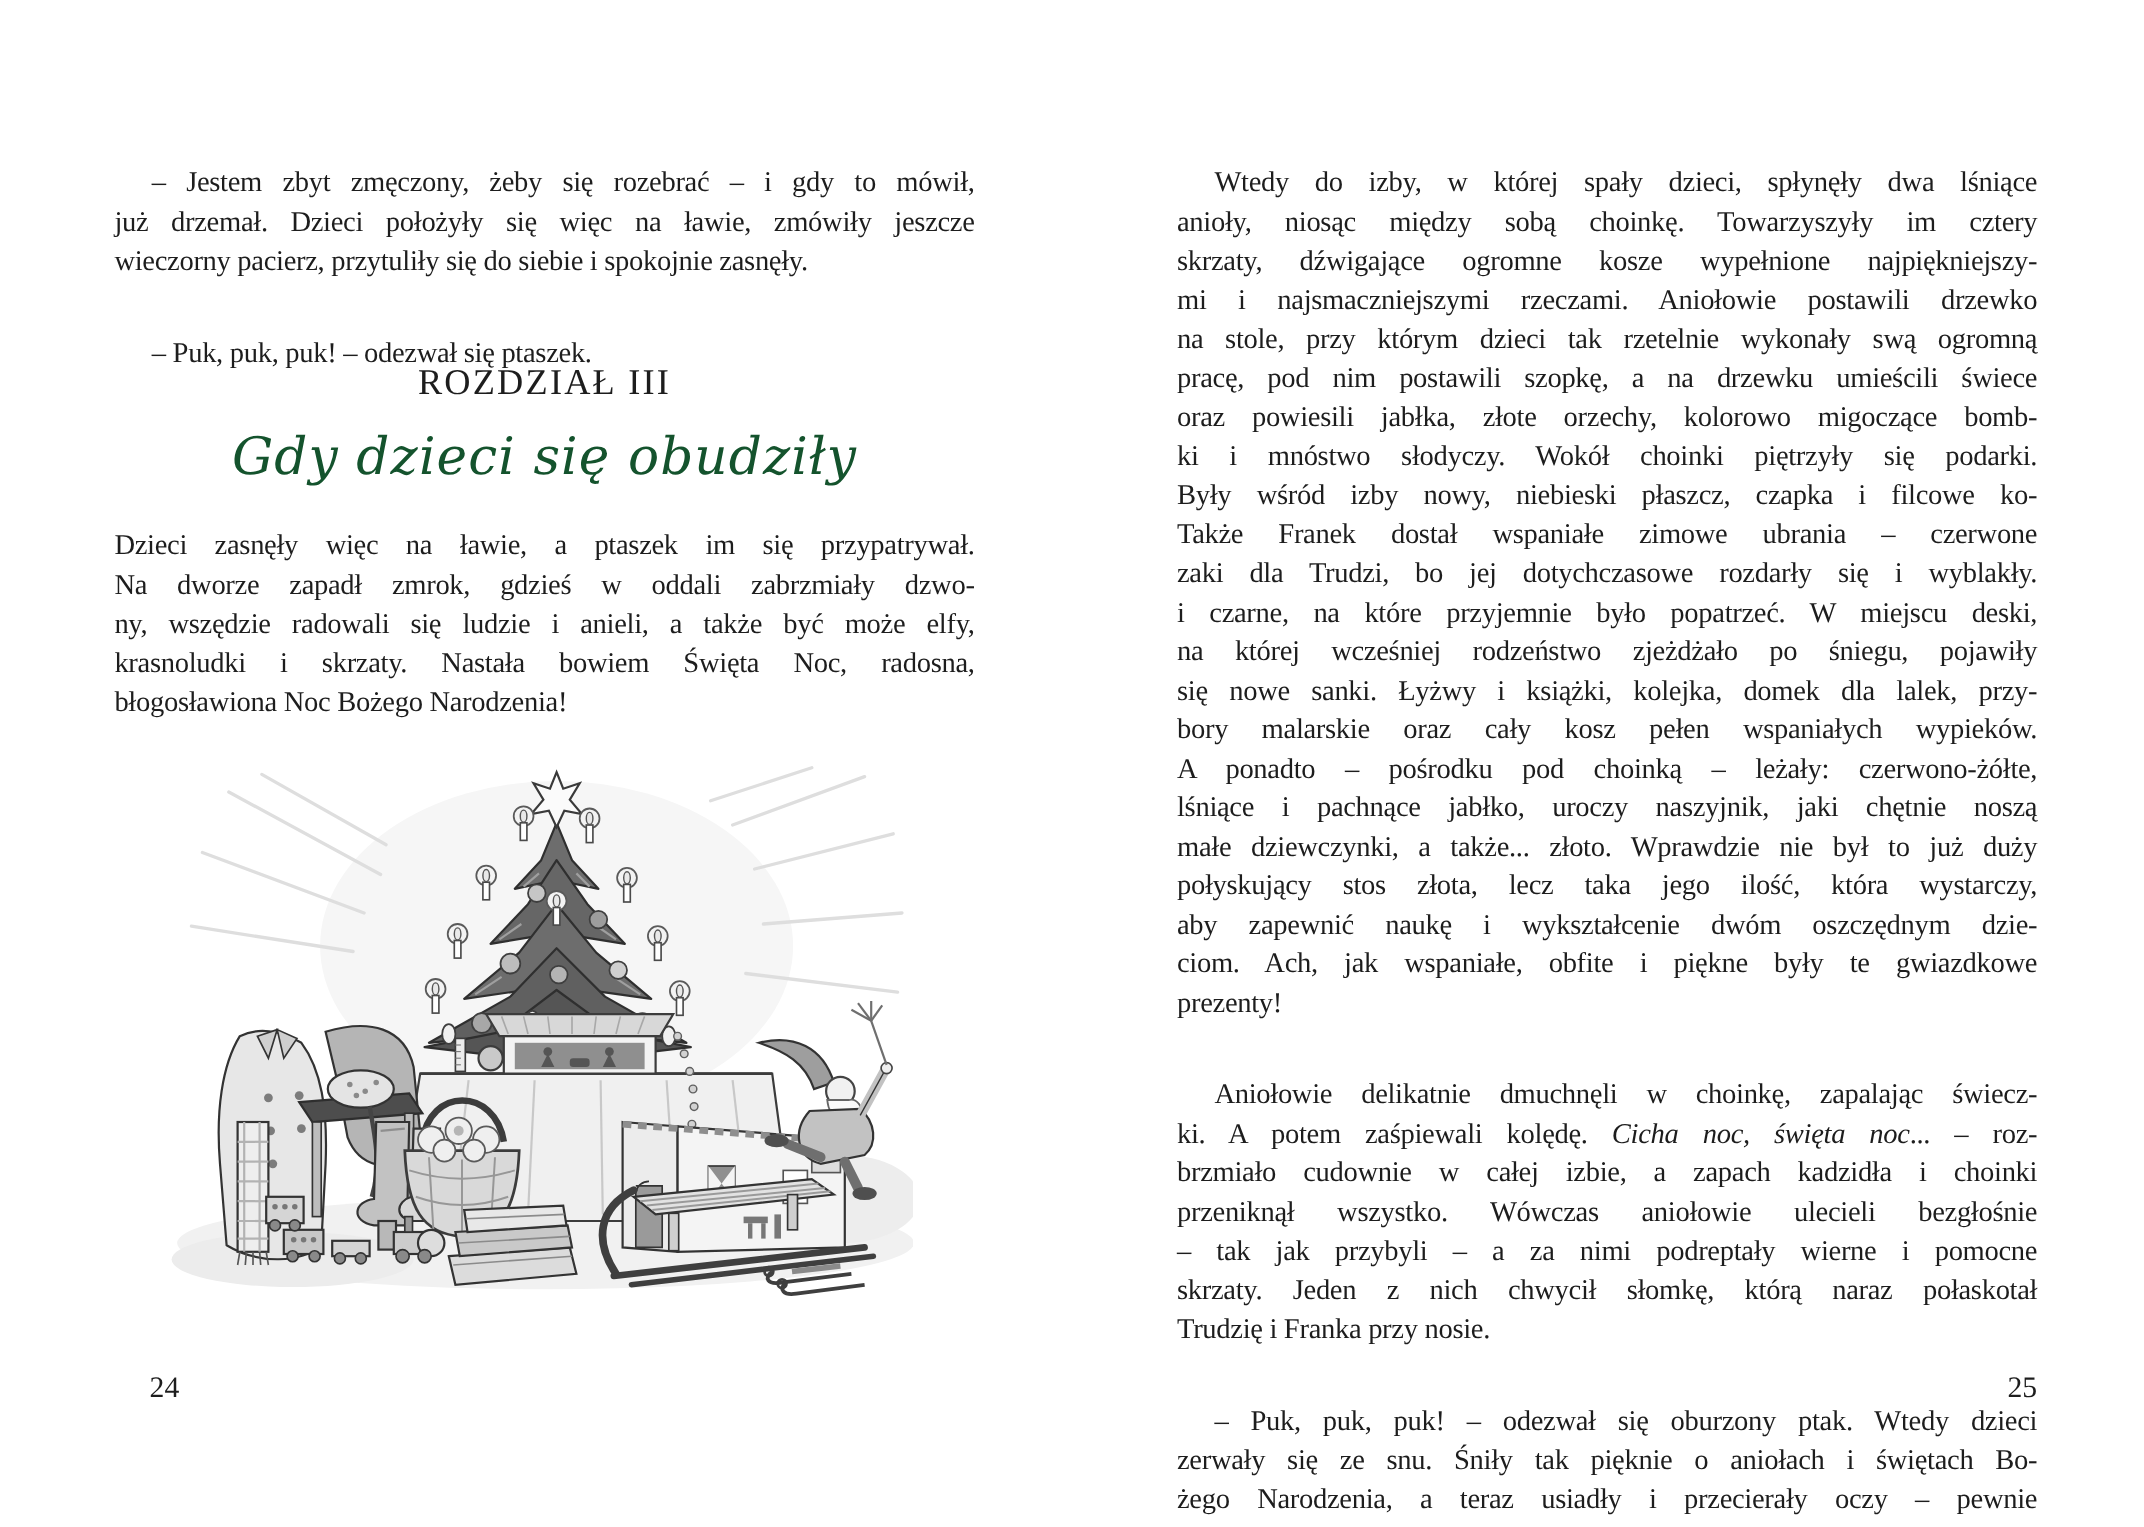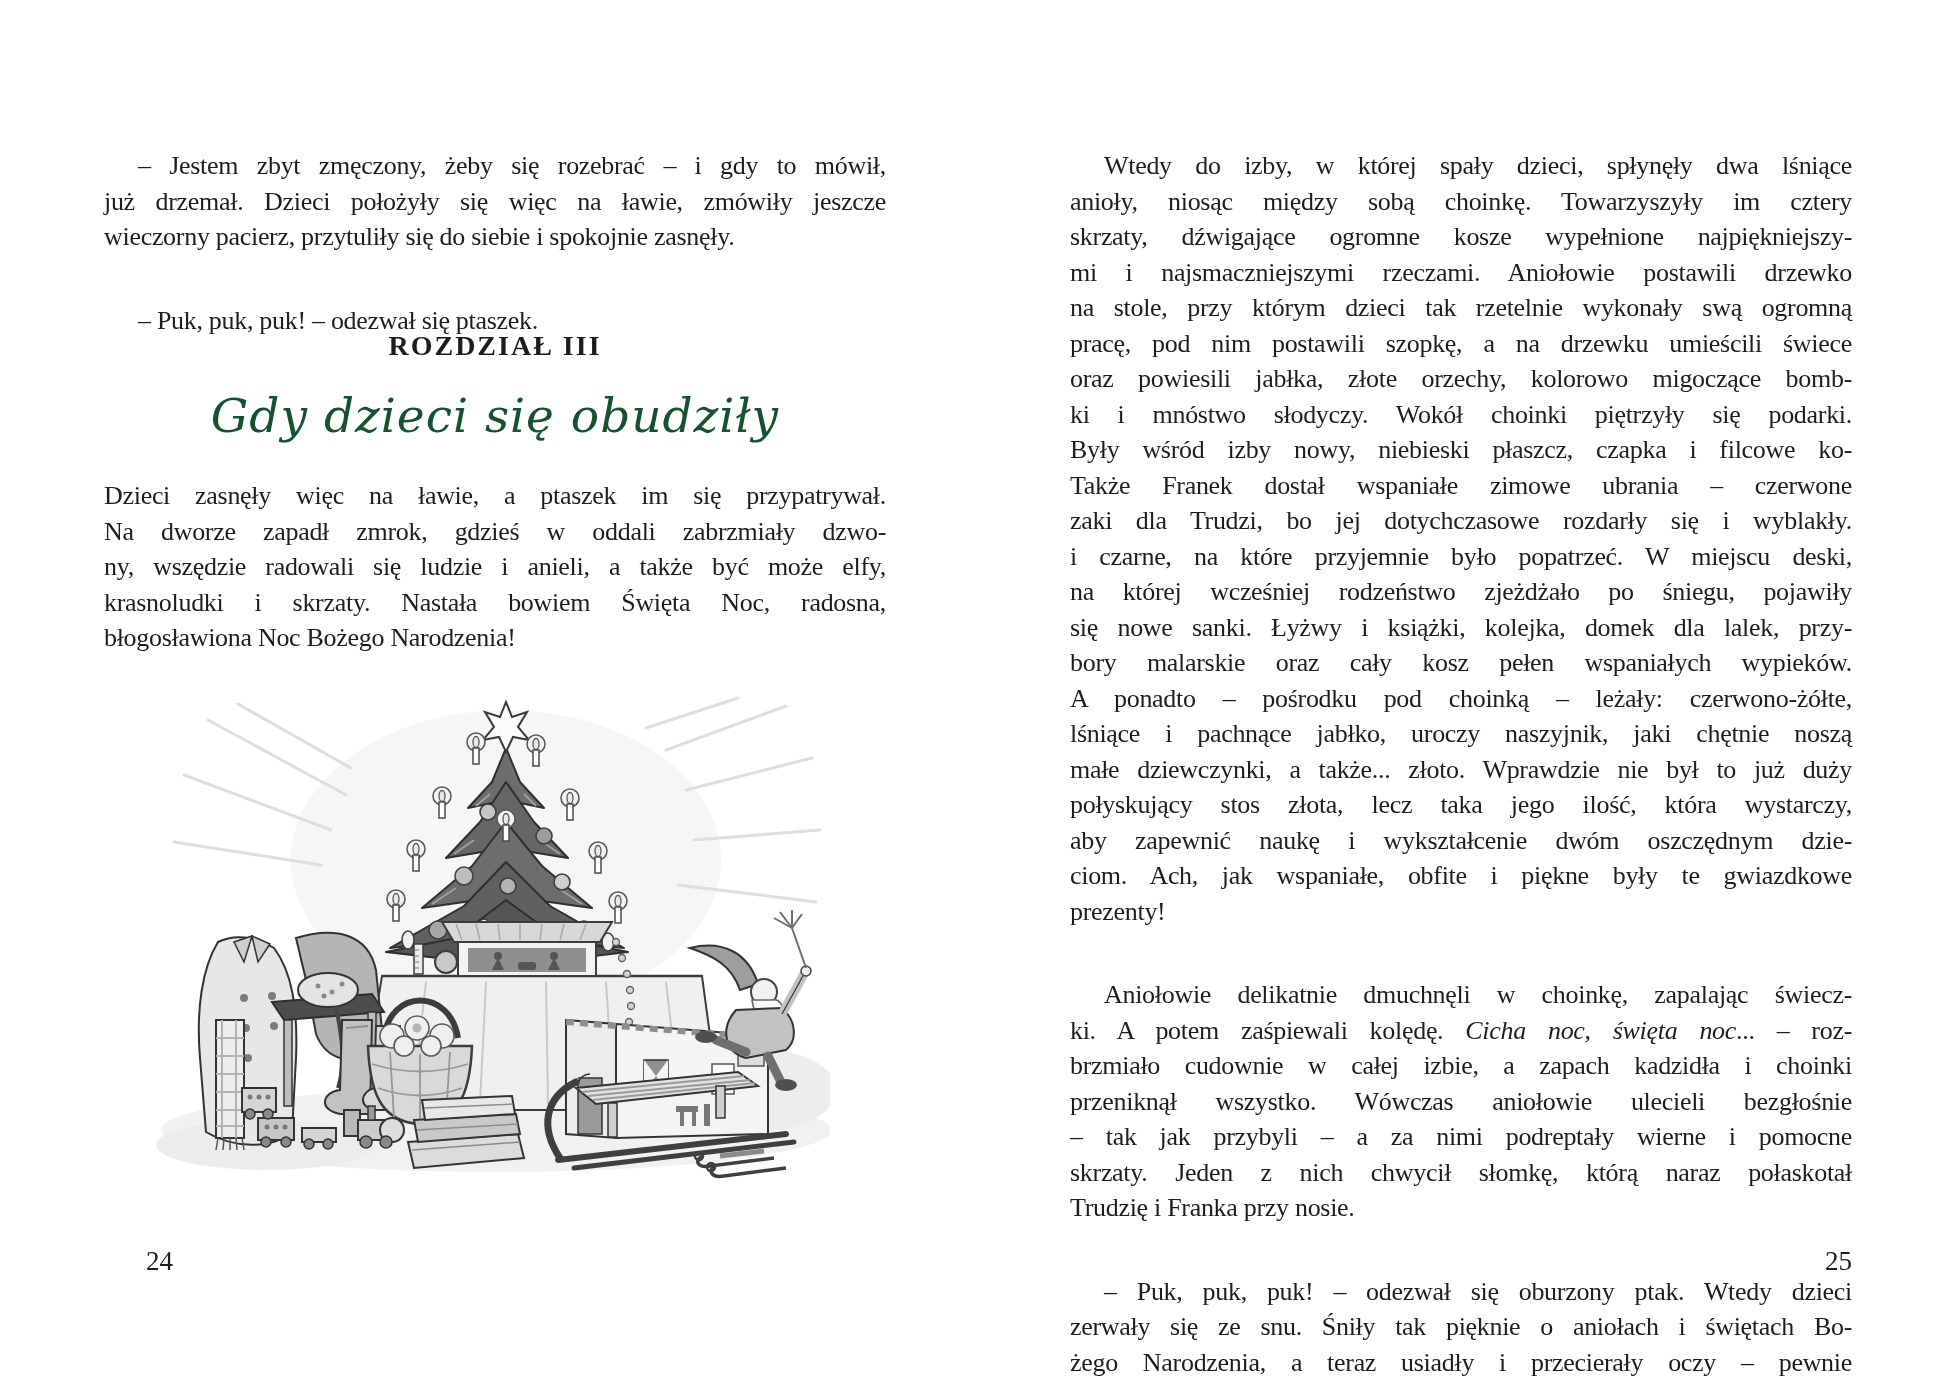--- a/index.html
+++ b/index.html
@@ -13,30 +13,30 @@
   .col-left-top{left:104px;top:100px;}
   .col-left-open{left:104px;top:478px;}
   .col-right{left:1070px;top:100px;}
   .para{margin:0;}
   .para .line{text-align:justify;text-align-last:justify;min-height:35.5px;}
   .para .line:last-child{text-align-last:left;}
   .para.cont .line:last-child{text-align-last:justify;}
   .para.indent .line:first-child{text-indent:34px;margin-top:48px;}
   .chapter-label{
     position:absolute;left:104px;top:330px;width:782px;text-align:center;
-    font-size:28px;font-weight:700;letter-spacing:2px;
+    font-size:33px;font-weight:400;letter-spacing:2px;
   }
   .chapter-title{
     position:absolute;left:104px;top:388px;width:782px;text-align:center;
     font-family:"DejaVu Serif",serif;font-style:italic;font-weight:500;
     font-size:47px;letter-spacing:1px;color:#14532d;
   }
   .illustration{position:absolute;left:146px;top:690px;width:684px;height:497px;}
   .pagenum{position:absolute;top:1246px;font-size:27px;letter-spacing:0;}
-  .pagenum-left{left:146px;}
+  .pagenum-left{left:136px;}
   .pagenum-right{left:1070px;width:782px;text-align:right;}
 </style>
 </head>
 <body>
 
 <div class="spread">
 
   <div class="textcol col-left-top">
     <div class="para indent">
         <div class="line"><span>– Jestem zbyt zmęczony, żeby się rozebrać – i gdy to mówił,</span></div>

